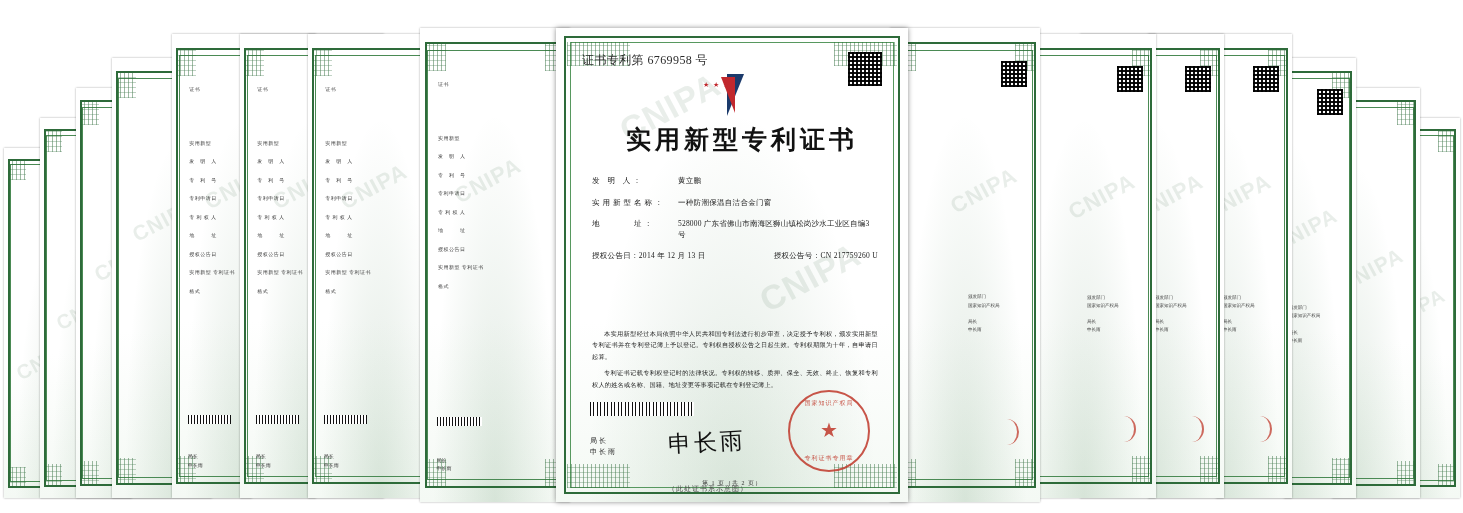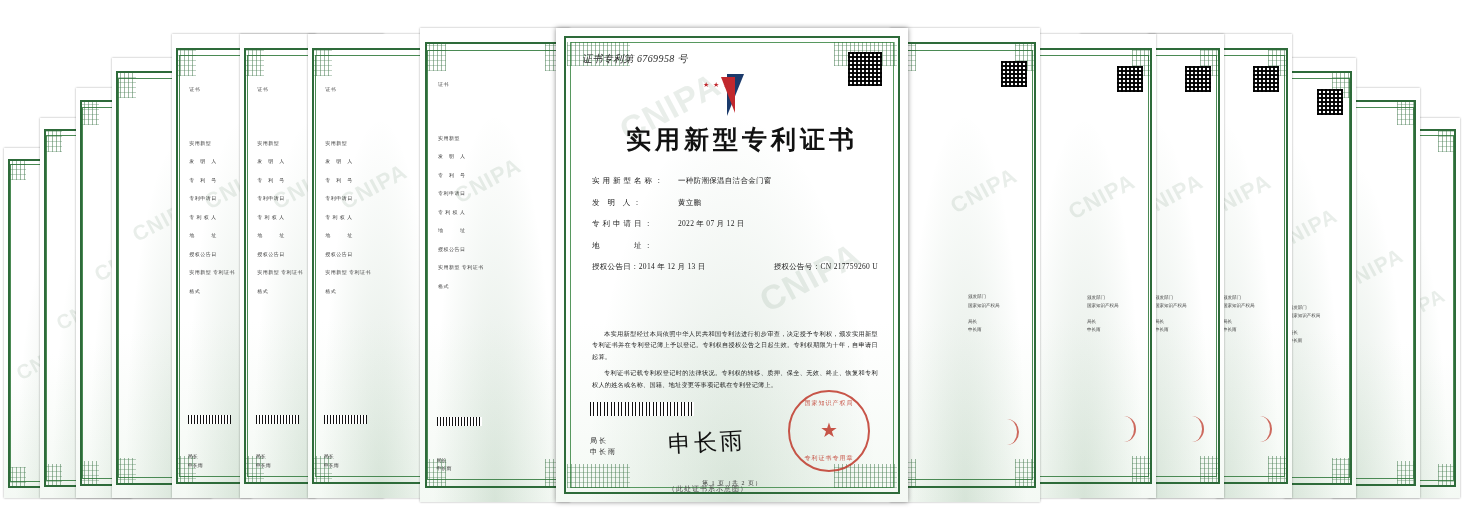--- a/index.html
+++ b/index.html
@@ -150,24 +150,23 @@
   .head-row {
     position: absolute;
     left: 26px;
     top: 24px;
     right: 26px;
     display: flex;
     justify-content: space-between;
     align-items: flex-start;
   }
   .cert-no {
-    font-size: 10px;
+    font-size: 12px;
     color: #2b2b2b;
     letter-spacing: .4px;
-    font-style: italic;
   }
   .qr-main {
     width: 34px;
     height: 34px;
     background:
       repeating-linear-gradient(0deg,#111 0 2px,#fff 2px 4px),
       repeating-linear-gradient(90deg,#111 0 2px,#fff 2px 4px);
     background-blend-mode: multiply;
   }
   .logo-wrap {
@@ -616,33 +615,30 @@
         <div class="sail-dark"></div>
         <div class="sail-red"></div>
         <div class="stars">★ ★ ★</div>
       </div>
     </div>
 
     <div class="title-main">实用新型专利证书</div>
 
     <div class="field-list">
       <div class="field">
-        <span class="k">实用新型名称：</span>
-        <span class="v">一种防潮保温自洁合金门窗</span>
-      </div>
-      <div class="field">
         <span class="k">发 明 人：</span>
         <span class="v">黄立鹏</span>
       </div>
       <div class="field">
-        <span class="k">专利申请日：</span>
-        <span class="v">2022 年 07 月 12 日</span>
+        <span class="k">实用新型名称：</span>
+        <span class="v">一种防潮保温自洁合金门窗</span>
       </div>
       <div class="field addr">
         <span class="k">地　　　址：</span>
+        <span class="v">528000 广东省佛山市南海区狮山镇松岗沙水工业区自编3 号</span>
       </div>
       <div class="dual">
         <span class="left">授权公告日：2014 年 12 月 13 日</span>
         <span class="right">授权公告号：CN 217759260 U</span>
       </div>
     </div>
 
     <div class="body-text">
       <p>本实用新型经过本局依照中华人民共和国专利法进行初步审查，决定授予专利权，颁发实用新型专利证书并在专利登记簿上予以登记。专利权自授权公告之日起生效。专利权期限为十年，自申请日起算。</p>
       <p>专利证书记载专利权登记时的法律状况。专利权的转移、质押、保全、无效、终止、恢复和专利权人的姓名或名称、国籍、地址变更等事项记载在专利登记簿上。</p>

